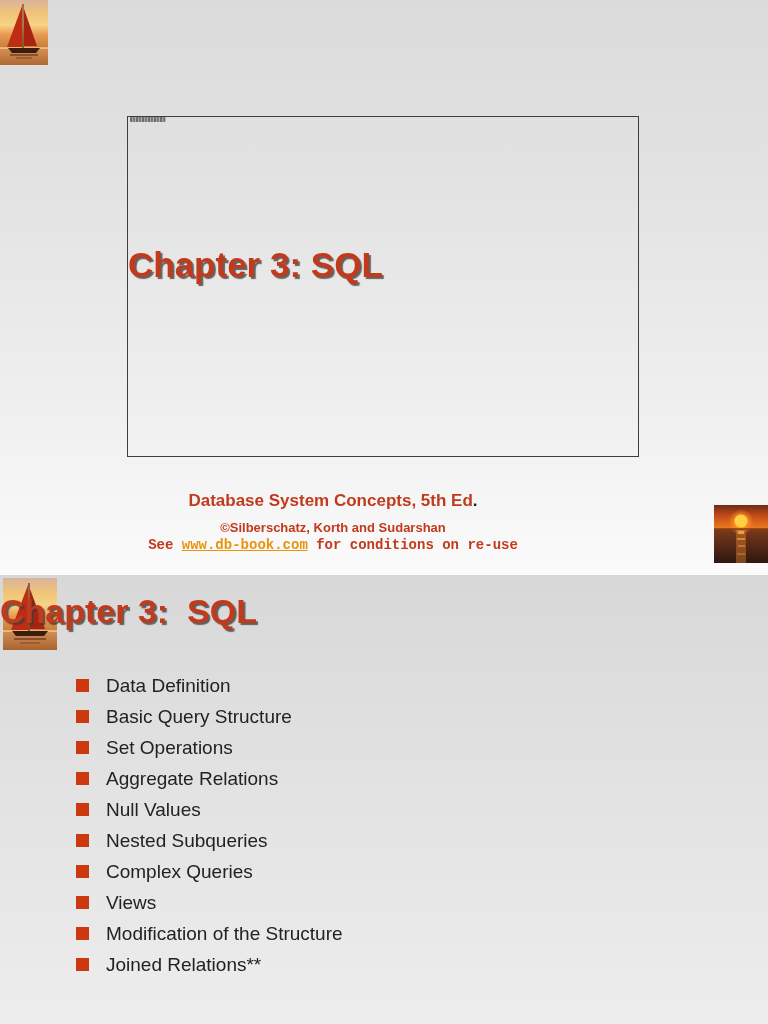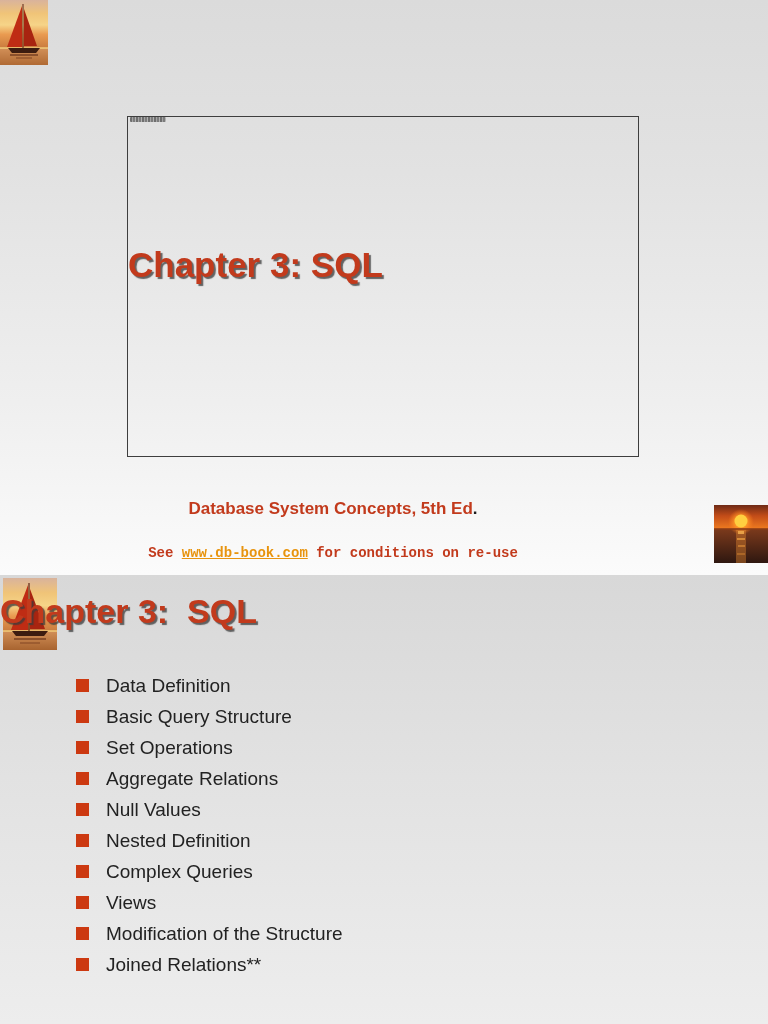--- a/index.html
+++ b/index.html
@@ -27,21 +27,21 @@
   }
   .slide-title{
     color:#c23a1c;font-weight:bold;letter-spacing:0;
     text-shadow:2px 2px 1px rgba(60,60,60,.78);
     white-space:pre;
   }
   .title-main{
     position:absolute;left:0;top:128px;width:100%;
     font-size:35px;line-height:40px;
   }
-  .credits{position:absolute;left:0;top:16px;width:666px;height:575px;pointer-events:none;}
+  .credits{position:absolute;left:0;top:8px;width:666px;height:575px;pointer-events:none;}
   .credit-line{position:absolute;width:100%;text-align:center;color:#c23a1c;font-weight:bold;}
   .credit-1{top:483px;font-size:17px;line-height:20px;}
   .credit-period{color:#1e1e1e;}
   .credit-2{top:512px;font-size:13px;line-height:15px;}
   .credit-3{top:530px;font-size:14px;line-height:15px;font-family:Liberation Mono, monospace;}
   .db-link{color:#e8940e;text-decoration:underline;pointer-events:auto;cursor:pointer;}
   .sunset-img{position:absolute;left:714px;top:505px;width:54px;height:58px;}
 
   
   .slide2{
@@ -97,20 +97,21 @@
       <rect x="16" y="57" width="16" height="2" fill="#8a4c28" opacity="0.6"></rect>
     </svg>
 
     <div class="title-box">
       <div class="tiny-smudge"></div>
       <div class="slide-title title-main">Chapter 3: SQL</div>
     </div>
 
     <div class="credits">
       <div class="credit-line credit-1"><span>Database System Concepts, 5th Ed</span><span class="credit-period">.</span></div>
+      <div class="credit-line credit-2">©Silberschatz, Korth and Sudarshan</div>
       <div class="credit-line credit-3"><span>See </span><a class="db-link">www.db-book.com</a><span> for conditions on re-use</span></div>
     </div>
 
     <svg class="sunset-img" viewBox="0 0 54 58" preserveAspectRatio="none">
       <defs>
         <linearGradient id="sky2" x1="0" y1="0" x2="0" y2="1">
           <stop offset="0" stop-color="#6e2a16"></stop>
           <stop offset="0.45" stop-color="#c24c18"></stop>
           <stop offset="1" stop-color="#ef7c20"></stop>
         </linearGradient>
@@ -182,21 +183,21 @@
         <li>
           <span class="bullet-square"></span>
           <span>Aggregate Relations</span>
         </li>
         <li>
           <span class="bullet-square"></span>
           <span>Null Values</span>
         </li>
         <li>
           <span class="bullet-square"></span>
-          <span>Nested Definition</span>
+          <span>Nested Subqueries</span>
         </li>
         <li>
           <span class="bullet-square"></span>
           <span>Complex Queries</span>
         </li>
         <li>
           <span class="bullet-square"></span>
           <span>Views</span>
         </li>
         <li>

